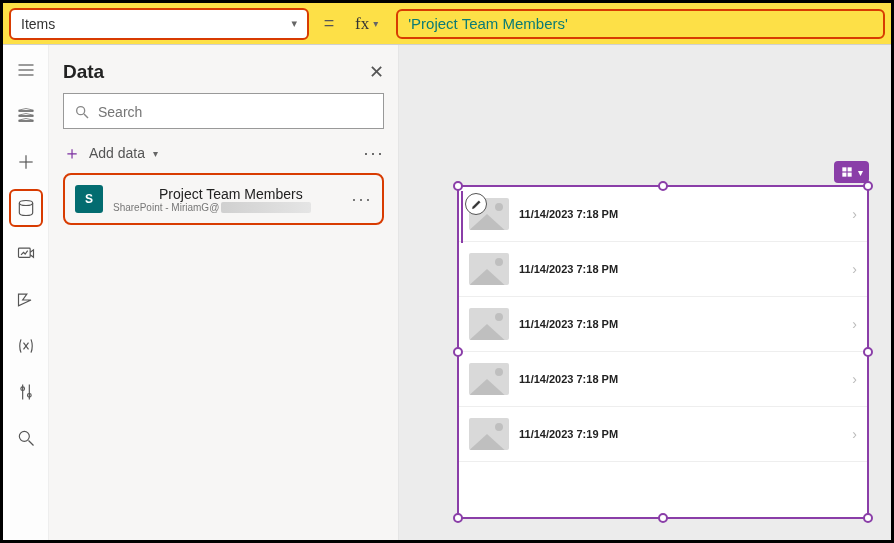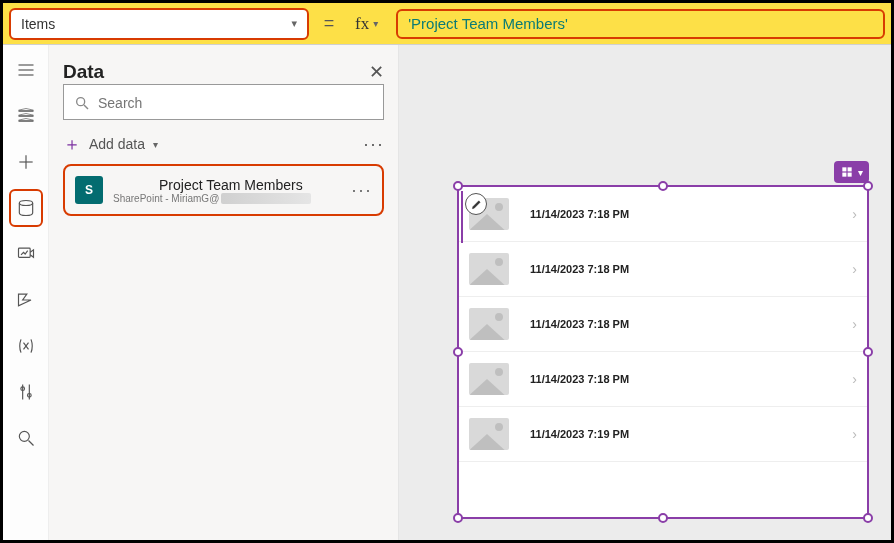--- a/index.html
+++ b/index.html
@@ -18,21 +18,21 @@
 
 
 .body { display: flex; height: calc(543px - 48px); }
 .left-rail { width: 46px; background: #fdfdfd; border-right: 1px solid #eee; display: flex; flex-direction: column; align-items: center; padding-top: 14px; gap: 24px; }
 .rail-icon { width: 22px; height: 22px; display: flex; align-items: center; justify-content: center; color: #555; }
 .rail-icon svg { width: 20px; height: 20px; stroke: #555; fill: none; stroke-width: 1.4; }
 .rail-sel { position: relative; }
 .rail-sel::before { content: ""; position: absolute; inset: -8px -6px; border: 2px solid #d83b01; border-radius: 6px; }
 
 .data-panel { width: 350px; background: #f7f6f5; border-right: 1px solid #e5e5e5; padding: 10px 14px; position: relative; }
-.dp-head { display: flex; justify-content: space-between; align-items: center; margin: 6px 0 1px 0; }
+.dp-head { display: flex; justify-content: space-between; align-items: center; margin: 6px 0 10px 0; }
 .dp-title { font-size: 19px; font-weight: 600; color: #222; }
 .dp-close { font-size: 18px; color: #555; cursor: pointer; }
 .search-box { height: 36px; border: 1px solid #999; background: #fff; display: flex; align-items: flex-start; padding: 10px 10px; gap: 8px; }
 .search-box .mag { color: #777; }
 .search-box input { border: none; outline: none; flex: 1; font-size: 14px; color: #555; background: transparent; }
 .add-row { display: flex; align-items: center; justify-content: space-between; margin: 12px 0 8px 0; }
 .add-left { display: flex; align-items: center; gap: 8px; color: #555; font-size: 14px; }
 .plus-ic { color: #7b2fa0; font-size: 18px; font-weight: 300; }
 .add-chev { font-size: 10px; color: #666; }
 .add-dots { color: #555; font-size: 18px; letter-spacing: 1px; }
@@ -55,21 +55,21 @@
 .h-ml { left: -6px; top: 50%; margin-top: -5px; } .h-mr { right: -6px; top: 50%; margin-top: -5px; }
 .h-bl { left: -6px; bottom: -6px; } .h-bm { left: 50%; bottom: -6px; margin-left: -5px; } .h-br { right: -6px; bottom: -6px; }
 
 .edit-badge { position: absolute; left: 6px; top: 6px; width: 22px; height: 22px; border: 1.5px solid #555; border-radius: 50%; background: #fff; display: flex; align-items: center; justify-content: center; z-index: 3; }
 .edit-badge svg { width: 11px; height: 11px; stroke: #333; fill: #333; }
 
 .purple-tag { position: absolute; right: -2px; top: -26px; background: #8a3ea8; color: #fff; height: 22px; border-radius: 4px; display: flex; align-items: center; padding: 0 6px; gap: 4px; font-size: 13px; }
 .purple-tag svg { width: 14px; height: 14px; fill: #fff; }
 .purple-tag .pchev { font-size: 10px; }
 
-.g-row { display: flex; align-items: center; padding: 8px 10px; border-bottom: 1px solid #eee; gap: 21px; position: relative; height: 55px; }
+.g-row { display: flex; align-items: center; padding: 8px 10px; border-bottom: 1px solid #eee; gap: 10px; position: relative; height: 55px; }
 .thumb { width: 40px; height: 32px; background: #d9d9d9; border-radius: 2px; position: relative; overflow: hidden; }
 .thumb::before { content: ""; position: absolute; width: 8px; height: 8px; background: #bfbfbf; border-radius: 50%; right: 6px; top: 5px; }
 .thumb::after { content: ""; position: absolute; left: -4px; bottom: -4px; width: 0; height: 0; border-left: 22px solid transparent; border-right: 22px solid transparent; border-bottom: 20px solid #bfbfbf; }
 .row-text { font-size: 11px; font-weight: 600; color: #222; }
 .row-chev { position: absolute; right: 10px; color: #bbb; font-size: 14px; }
 </style>
 </head>
 <body>
 
 <div class="outer">

